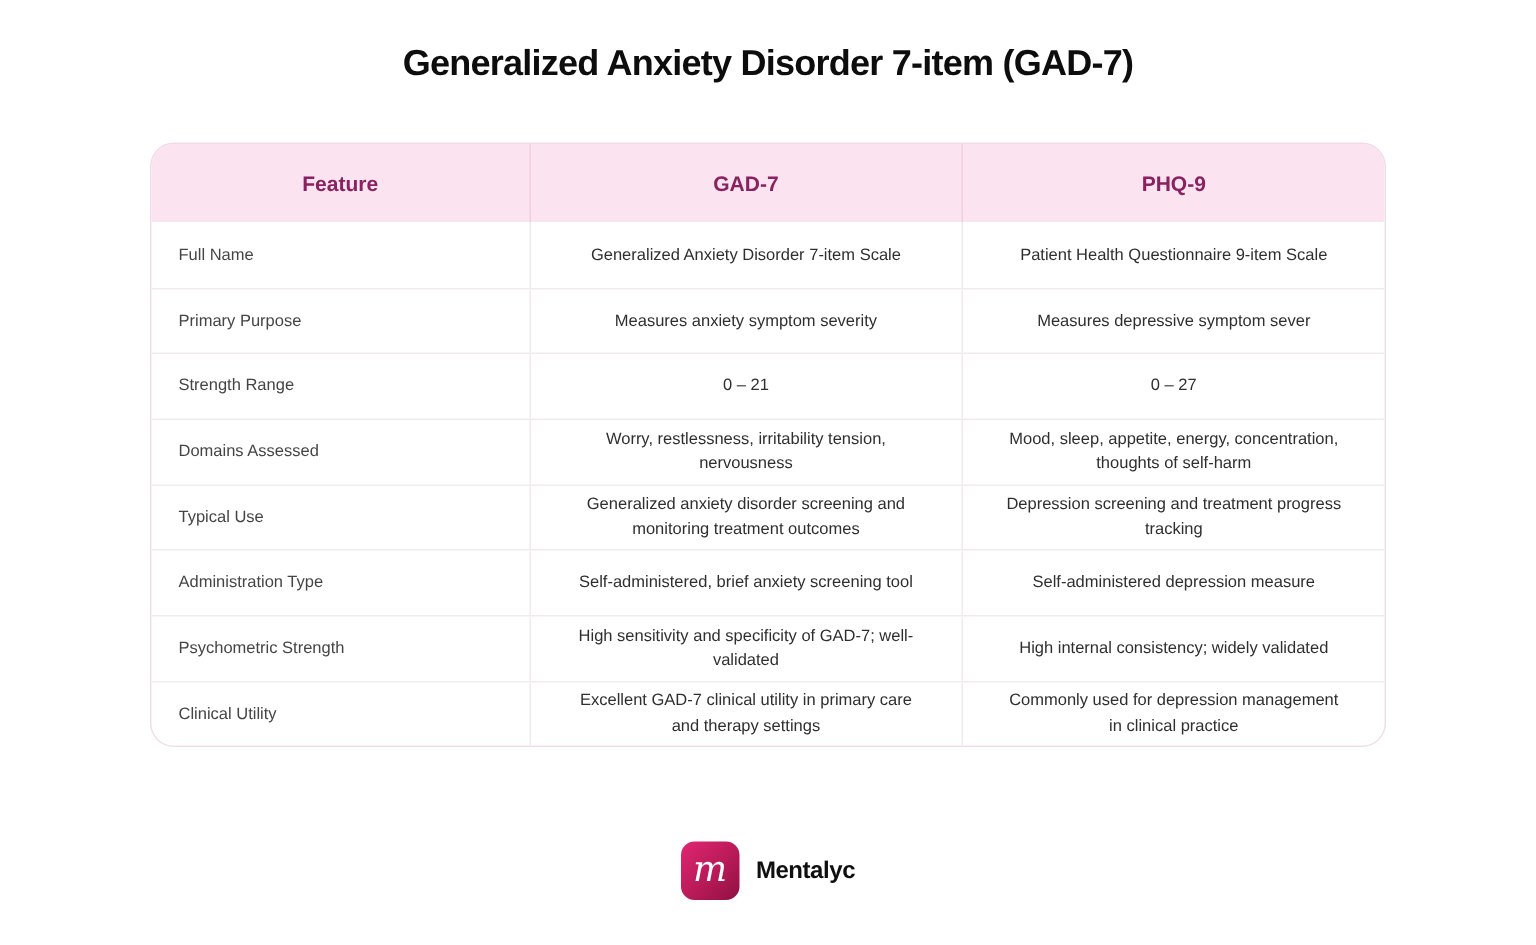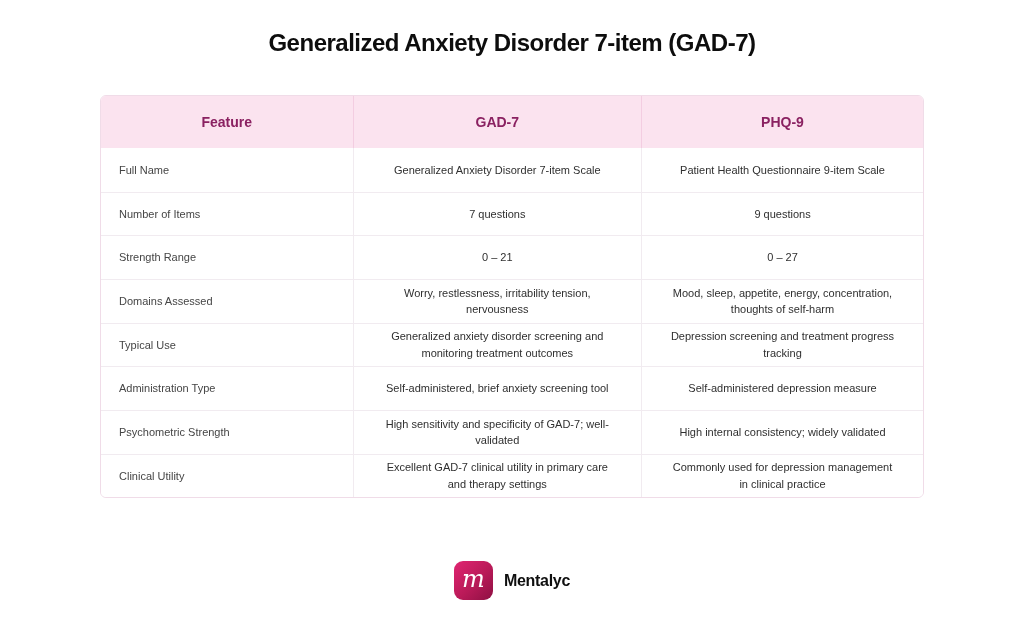--- a/index.html
+++ b/index.html
@@ -18,21 +18,21 @@
     font-size: 24px;
     font-weight: 700;
     color: #0d0d0d;
     letter-spacing: -0.5px;
   }
   .table-wrap {
     position: absolute;
     top: 95px; left: 100px;
     width: 824px;
     border: 1px solid #f0dce8;
-    border-radius: 6px;
+    border-radius: 16px;
     overflow: hidden;
     background: #ffffff;
   }
   .thead {
     display: flex;
     height: 52px;
     background: #fbe3ef;
   }
   .th {
     display: flex;
@@ -117,23 +117,23 @@
     <div class="th col-phq9">PHQ-9</div>
   </div>
 
   <div class="tbody">
     <div class="trow">
       <div class="td td-feature col-feature">Full Name</div>
       <div class="td td-center col-gad7">Generalized Anxiety Disorder 7-item Scale</div>
       <div class="td td-center col-phq9">Patient Health Questionnaire 9-item Scale</div>
     </div>
     <div class="trow">
-      <div class="td td-feature col-feature">Number of Items</div>
-      <div class="td td-center col-gad7">7 questions</div>
-      <div class="td td-center col-phq9">9 questions</div>
+      <div class="td td-feature col-feature">Primary Purpose</div>
+      <div class="td td-center col-gad7">Measures anxiety symptom severity</div>
+      <div class="td td-center col-phq9">Measures depressive symptom sever</div>
     </div>
     <div class="trow">
       <div class="td td-feature col-feature">Strength Range</div>
       <div class="td td-center col-gad7">0 – 21</div>
       <div class="td td-center col-phq9">0 – 27</div>
     </div>
     <div class="trow">
       <div class="td td-feature col-feature">Domains Assessed</div>
       <div class="td td-center col-gad7">Worry, restlessness, irritability tension, nervousness</div>
       <div class="td td-center col-phq9">Mood, sleep, appetite, energy, concentration, thoughts of self-harm</div>

